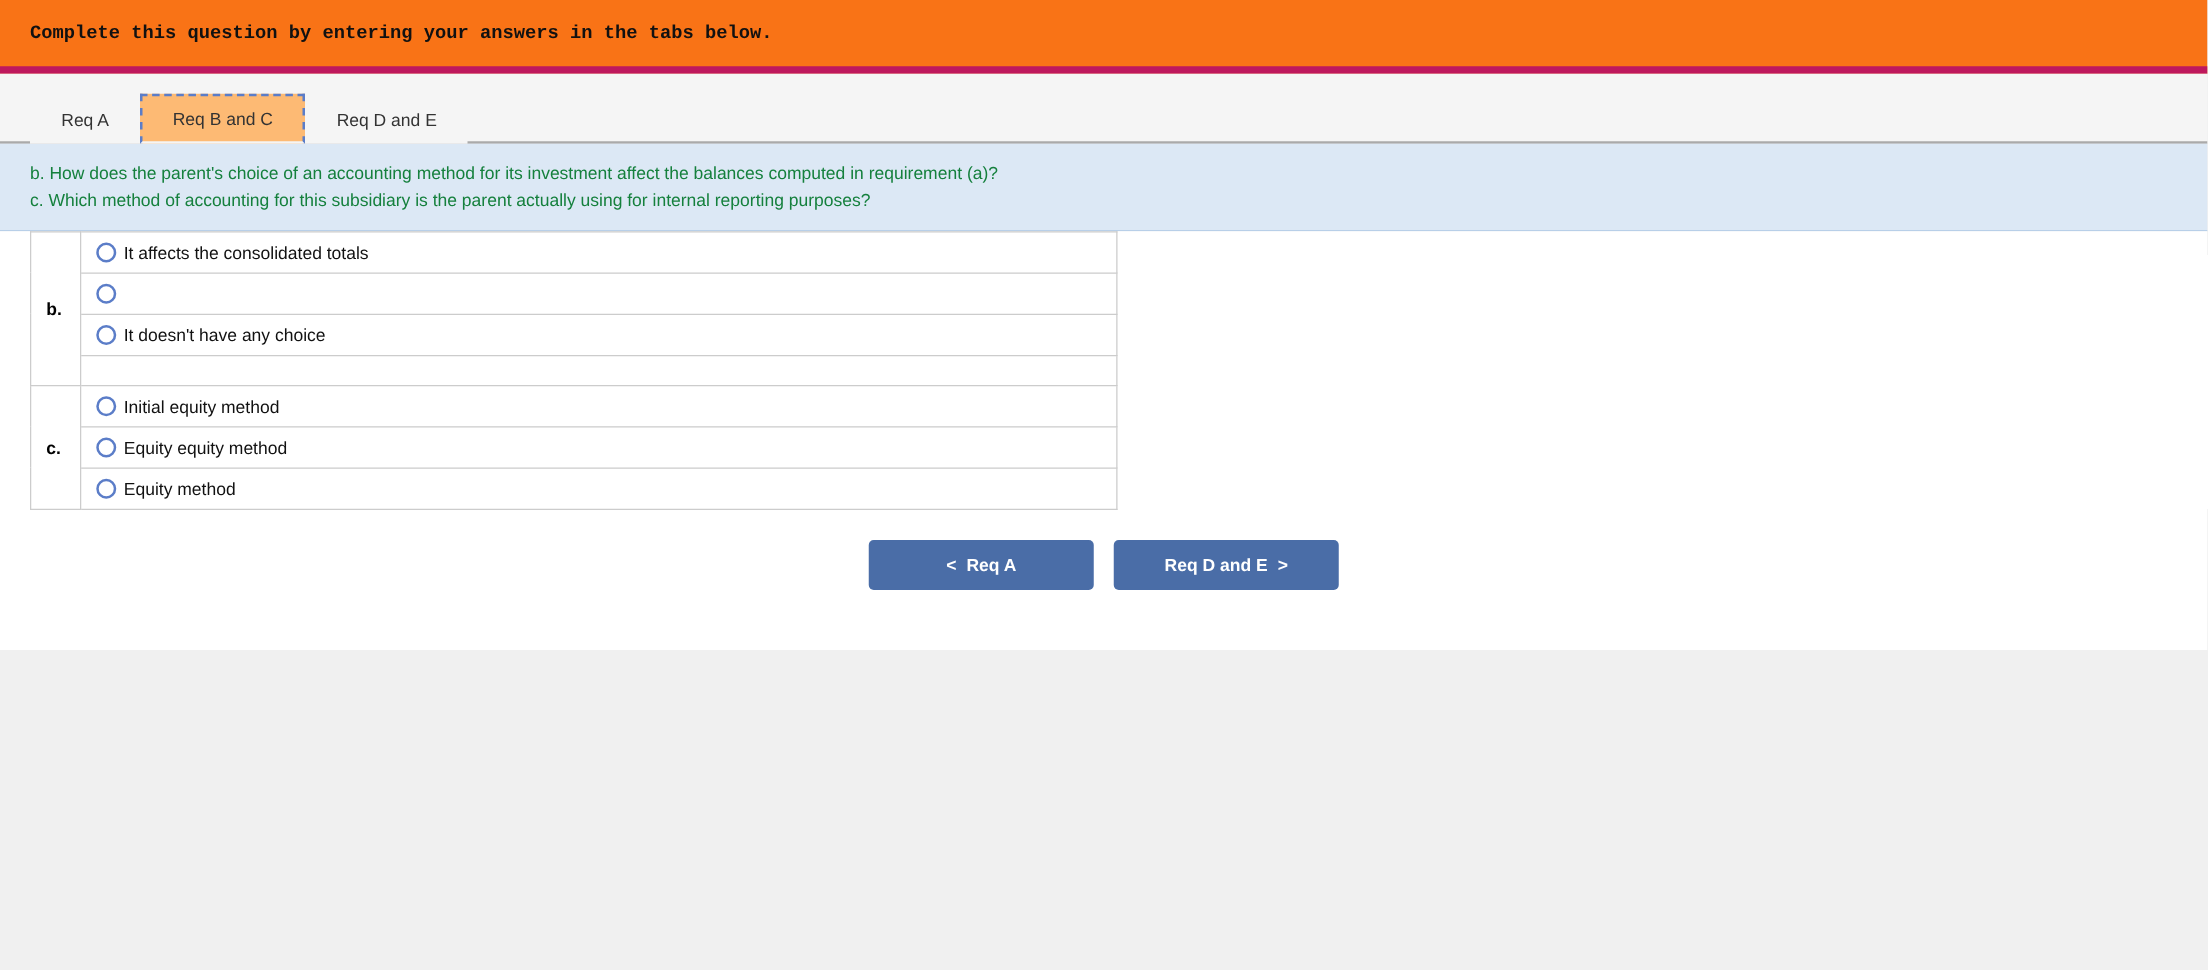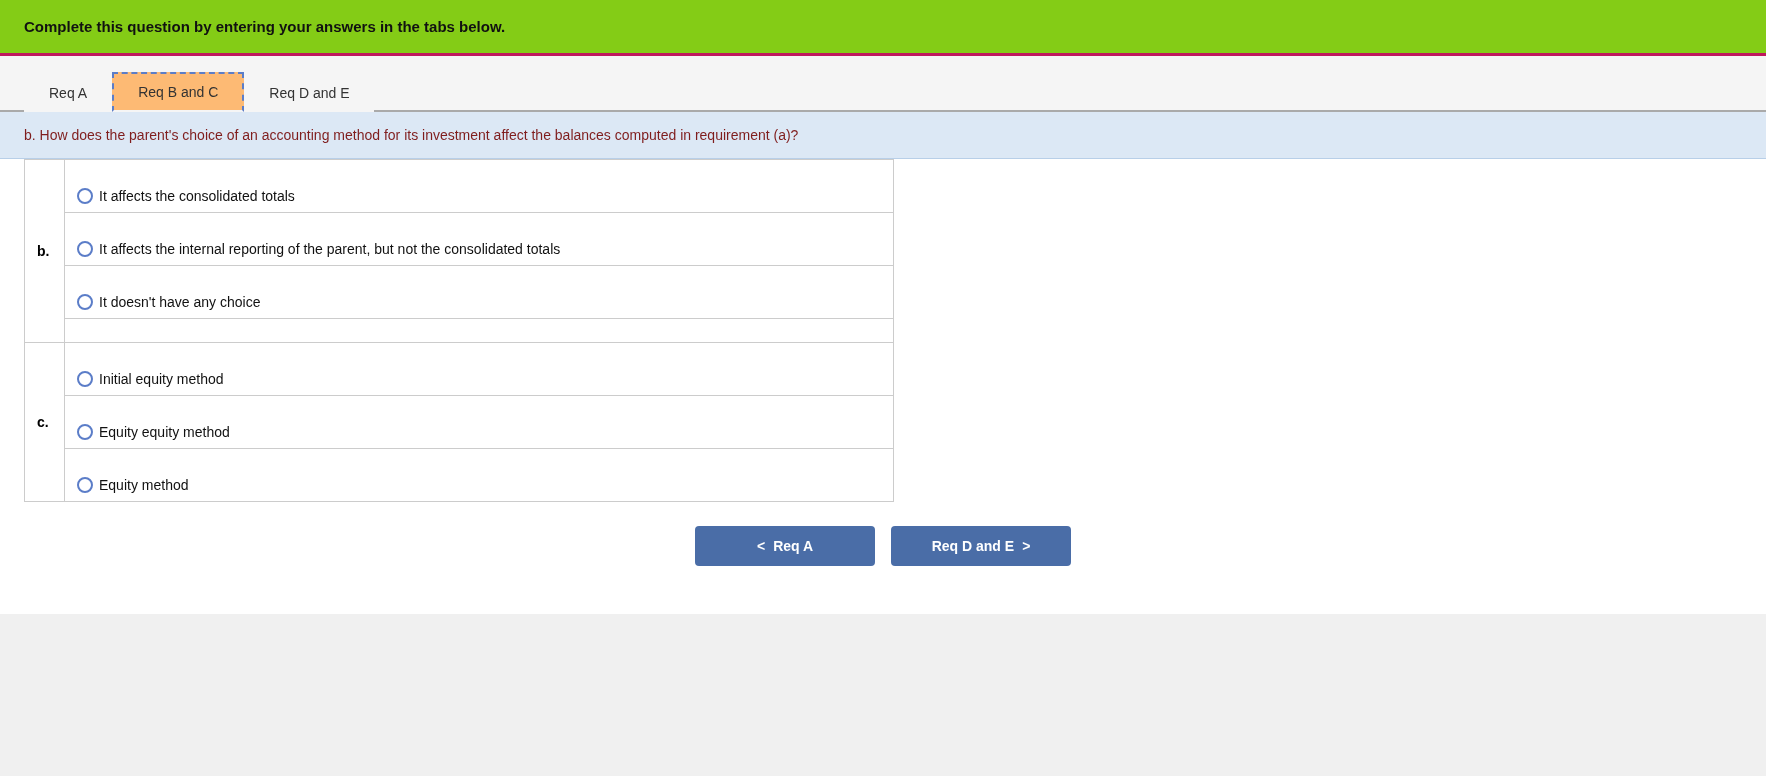--- a/index.html
+++ b/index.html
@@ -17,23 +17,24 @@
     }
 
     .page-container {
       width: 100%;
       min-height: 776px;
       background: #f0f0f0;
       padding: 0;
     }
 
     .header-section {
-      background: #84cc16;
+      background: #f97316;
       padding: 18px 24px 18px 24px;
-      border-bottom: 3px solid #be185d;
+      border-bottom: 6px solid #be185d;
+      font-family: Liberation Mono, monospace;
     }
 
     .header-title {
       font-weight: bold;
       font-size: 15px;
       color: #111;
     }
 
     .tabs-area {
       background: #f5f5f5;
@@ -65,21 +66,21 @@
 
     .tab.inactive {
       border: 1px solid transparent;
       color: #333;
     }
 
     .question-header {
       background: #dce8f5;
       padding: 12px 24px;
       font-size: 14px;
-      color: #7f1d1d;
+      color: #15803d;
       line-height: 1.6;
       border-bottom: 1px solid #b8cfe8;
     }
 
     .content-area {
       background: #fff;
       padding: 0 24px 24px 24px;
     }
 
     .answer-table {
@@ -99,21 +100,20 @@
       font-size: 14px;
       width: 40px;
       vertical-align: top;
       padding-top: 10px;
     }
 
     .radio-option {
       display: flex;
       align-items: center;
       gap: 6px;
-      margin-top: 20px;
     }
 
     .radio-input {
       width: 16px;
       height: 16px;
       border: 2px solid #5b7dc8;
       border-radius: 50%;
       background: #fff;
       display: inline-block;
       flex-shrink: 0;
@@ -163,40 +163,40 @@
   </div>
 
   <div class="tabs-area">
     <button class="tab inactive">Req A</button>
     <button class="tab active">Req B and C</button>
     <button class="tab inactive">Req D and E</button>
   </div>
 
   <div class="question-header">
     <div>b. How does the parent's choice of an accounting method for its investment affect the balances computed in requirement (a)?</div>
+    <div>c. Which method of accounting for this subsidiary is the parent actually using for internal reporting purposes?</div>
   </div>
 
   <div class="content-area">
     <table class="answer-table">
 
       <tbody>
           <tr>
         <td class="section-label" rowspan="4">b.</td>
         <td>
           <div class="radio-option">
             <span class="radio-input"></span>
             <span class="option-text">It affects the consolidated totals</span>
           </div>
         </td>
       </tr>
       <tr>
         <td>
           <div class="radio-option">
             <span class="radio-input"></span>
-            <span class="option-text">It affects the internal reporting of the parent, but not the consolidated totals</span>
           </div>
         </td>
       </tr>
       <tr>
         <td>
           <div class="radio-option">
             <span class="radio-input"></span>
             <span class="option-text">It doesn't have any choice</span>
           </div>
         </td>

